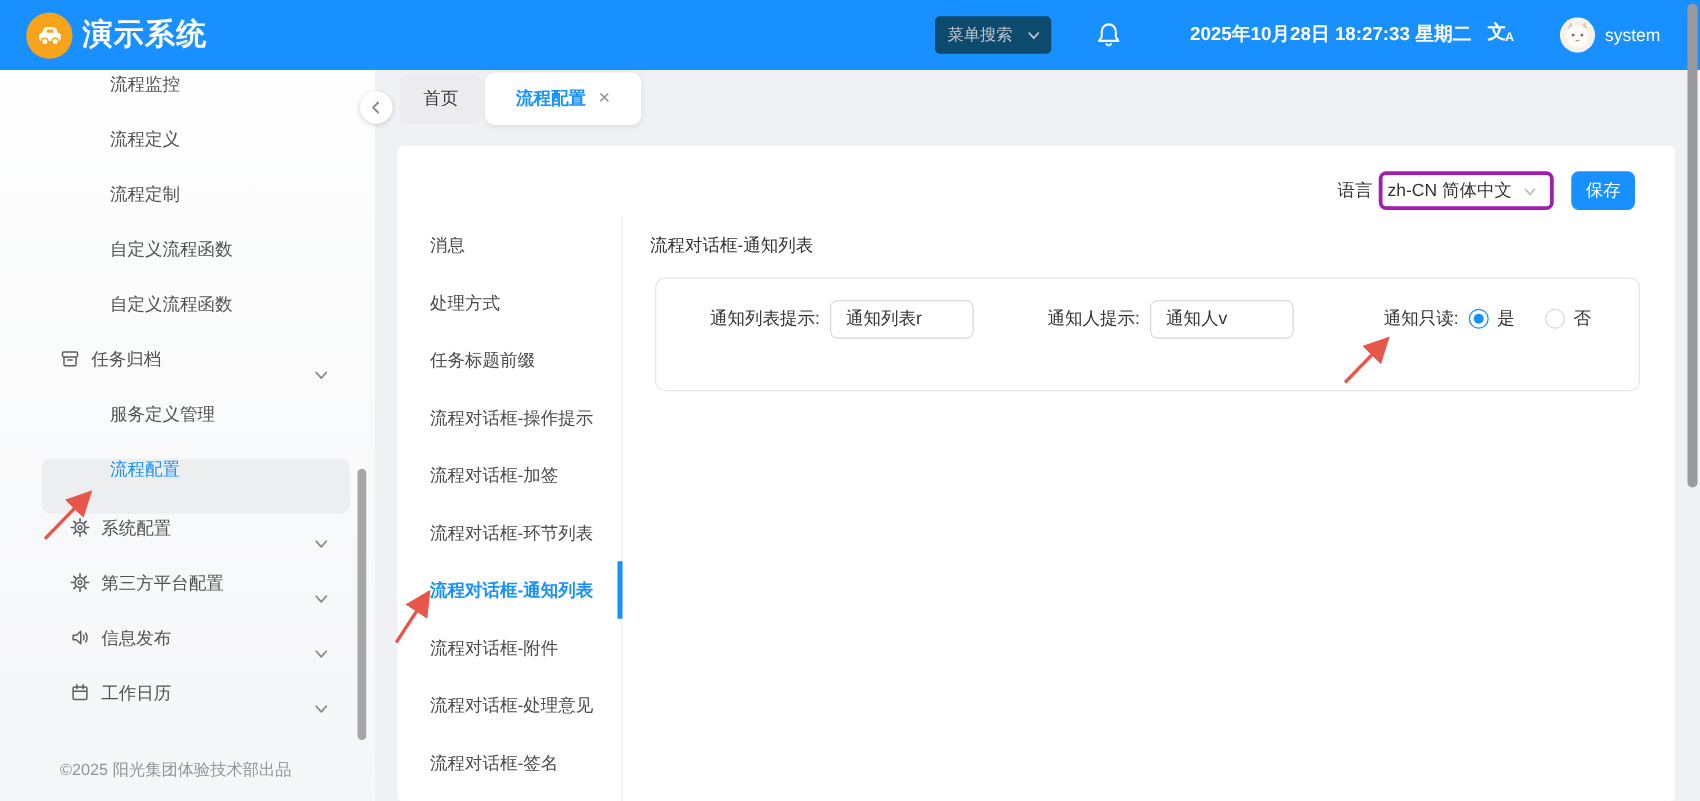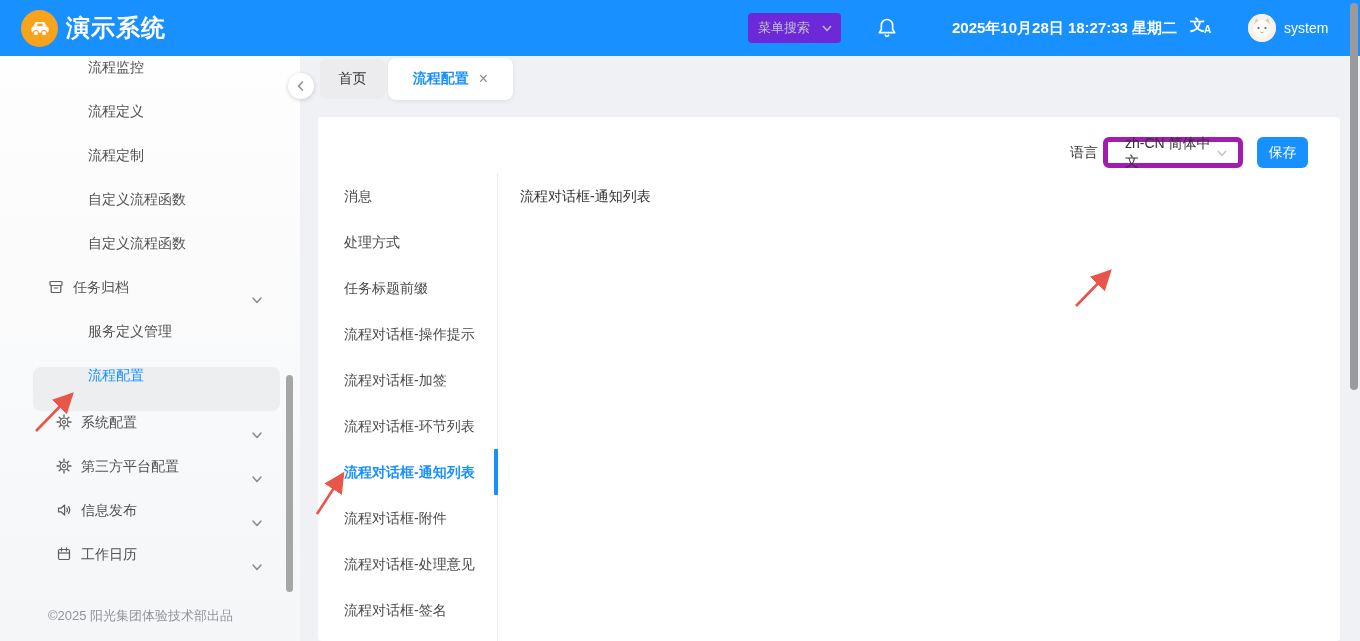--- a/index.html
+++ b/index.html
@@ -5,21 +5,21 @@
   * { margin:0; padding:0; box-sizing:border-box; }
   html,body { width:1360px; height:641px; overflow:hidden; }
   body {
     font-family:"Liberation Sans","DejaVu Sans",sans-serif;
     background:#f0f1f4; position:relative; font-size:14px; color:#4a4a4a;
   }
   
   .header { position:absolute; left:0; top:0; width:1360px; height:56px; background:#1890ff; z-index:5; }
   .logo-circle { position:absolute; left:21px; top:10px; width:37px; height:37px; border-radius:50%; background:#f7a31c; display:flex; align-items:center; justify-content:center; }
   .app-title { position:absolute; left:66px; top:0; height:56px; line-height:56px; color:#fff; font-size:24px; font-weight:bold; letter-spacing:1px; }
-  .hdr-search { position:absolute; left:748px; top:13px; width:93px; height:30px; background:#6d28d9; border-radius:4px; display:flex; align-items:center; padding:0 8px 0 10px; cursor:pointer; }
+  .hdr-search { position:absolute; left:748px; top:13px; width:93px; height:30px; background:#0c4a6e; border-radius:4px; display:flex; align-items:center; padding:0 8px 0 10px; cursor:pointer; }
   .hdr-search .ph { color:#c0c4cc; font-size:13px; flex:1; }
   .hdr-bell { position:absolute; left:876px; top:17px; width:22px; height:22px; cursor:pointer; }
   .hdr-date { position:absolute; left:952px; top:0; height:56px; line-height:56px; color:#fff; font-size:15px; font-weight:600; }
   .hdr-translate { position:absolute; left:1190px; top:16px; width:26px; height:24px; color:#fff; cursor:pointer; }
   .hdr-translate .t1 { font-size:15px; font-weight:bold; }
   .hdr-translate .t2 { font-size:10px; font-weight:bold; position:relative; top:3px; left:-1px; }
   .hdr-user { position:absolute; left:1248px; top:0; height:56px; display:flex; align-items:center; cursor:pointer; }
   .hdr-avatar { width:28px; height:28px; border-radius:50%; background:#f3efe9; overflow:hidden; }
   .hdr-username { color:#fff; font-size:14px; margin-left:8px; }
   
@@ -36,21 +36,21 @@
   .side-scroll { position:absolute; left:286px; top:319px; width:7px; height:217px; border-radius:4px; background:#a6a6a6; cursor:pointer; }
   
   .collapse-btn { position:absolute; left:288px; top:73px; width:26px; height:26px; border-radius:50%; background:#fff; box-shadow:0 1px 4px rgba(0,0,0,.18); z-index:6; display:flex; align-items:center; justify-content:center; cursor:pointer; }
   .tab { position:absolute; display:flex; align-items:center; justify-content:center; cursor:pointer; font-size:14px;text-align:center; }
   .tab-home { left:320px; top:59px; width:65px; height:40px; background:#ececee; border-radius:6px; color:#33353a; }
   .tab-active { left:388px; top:58px; width:125px; height:42px; background:#fff; border-radius:8px; box-shadow:0 1px 5px rgba(0,0,0,.08); color:#1890ff; font-weight:bold; }
   .tab-active .close { color:#8a8d93; font-weight:normal; font-size:16px; margin-left:10px; cursor:pointer; }
   
   .card { position:absolute; left:318px; top:117px; width:1022px; height:524px; background:#fff; border-radius:4px; }
   .lang-label { position:absolute; left:752px; top:27px; font-size:14px; color:#333; }
-  .lang-select { position:absolute; left:785px; top:20px; width:140px; height:31px; border:5px solid #a21caf; border-radius:6px; background:#fff; display:flex; align-items:center; padding:0 10px 0 17px; cursor:pointer; }
+  .lang-select { position:absolute; left:785px; top:20px; width:140px; height:31px; border:3px solid #a21caf; border-radius:6px; background:#fff; display:flex; align-items:center; padding:0 10px 0 4px; cursor:pointer; }
   .lang-select .val { flex:1; font-size:14px; color:#333; }
   .save-btn { position:absolute; left:939px; top:20px; width:51px; height:31px; background:#1890ff; color:#fff; border:none; border-radius:6px; font-size:14px; cursor:pointer; font-family:inherit; }
   .cfg-menu { position:absolute; left:0; top:56px; bottom:0; width:180px; border-right:1px solid #ececec; }
   .cfg-item { height:46px; line-height:46px; padding-left:26px; font-size:14px; color:#4a4a4a; cursor:pointer; position:relative; white-space:nowrap; }
   .cfg-item.active { color:#1890ff; font-weight:bold; }
   .cfg-item.active .bar { position:absolute; right:-1px; top:0; width:4px; height:46px; background:#1890ff; }
   .section-title { position:absolute; left:202px; top:71px; font-size:14px; color:#333; }
   .panel { position:absolute; left:206px; top:105px; width:788px; height:91px; border:1px solid #e4e6ea; border-radius:8px; }
   .fgroup { position:absolute; top:16px; height:32px; display:flex; align-items:center; }
   .fgroup .flabel { font-size:14px; color:#333; margin-right:8px; white-space:nowrap; }
@@ -261,20 +261,38 @@
     <div class="cfg-item"><span>流程对话框-加签</span></div>
     <div class="cfg-item"><span>流程对话框-环节列表</span></div>
     <div class="cfg-item active"><span>流程对话框-通知列表</span><span class="bar"></span></div>
     <div class="cfg-item"><span>流程对话框-附件</span></div>
     <div class="cfg-item"><span>流程对话框-处理意见</span></div>
     <div class="cfg-item"><span>流程对话框-签名</span></div>
   </div>
 
   <div class="section-title">流程对话框-通知列表</div>
 
+  <div class="panel">
+    <div class="fgroup" style="left:43px;">
+      <span class="flabel">通知列表提示:</span>
+      <input class="finput" type="text" value="通知列表r" style="">
+    </div>
+    <div class="fgroup" style="left:313px;">
+      <span class="flabel">通知人提示:</span>
+      <input class="finput" type="text" value="通知人v" style="">
+    </div>
+    <div class="fgroup" style="left:582px;">
+      <span class="flabel">通知只读:</span>
+      <span class="radio on"></span>
+      <span class="radio-lab">是</span>
+      <span class="radio-gap"></span>
+      <span class="radio off"></span>
+      <span class="radio-lab">否</span>
+    </div>
+  </div>
 </div>
 
 <div class="page-scroll"></div>
 
 <svg class="arrows" viewBox="0 0 1360 641">
   <defs>
     <marker id="ah" markerWidth="9" markerHeight="9" refX="7" refY="4" orient="auto">
       <path d="M0,0 L8,4 L0,8 z" fill="#e8564a"></path>
     </marker>
   </defs>

